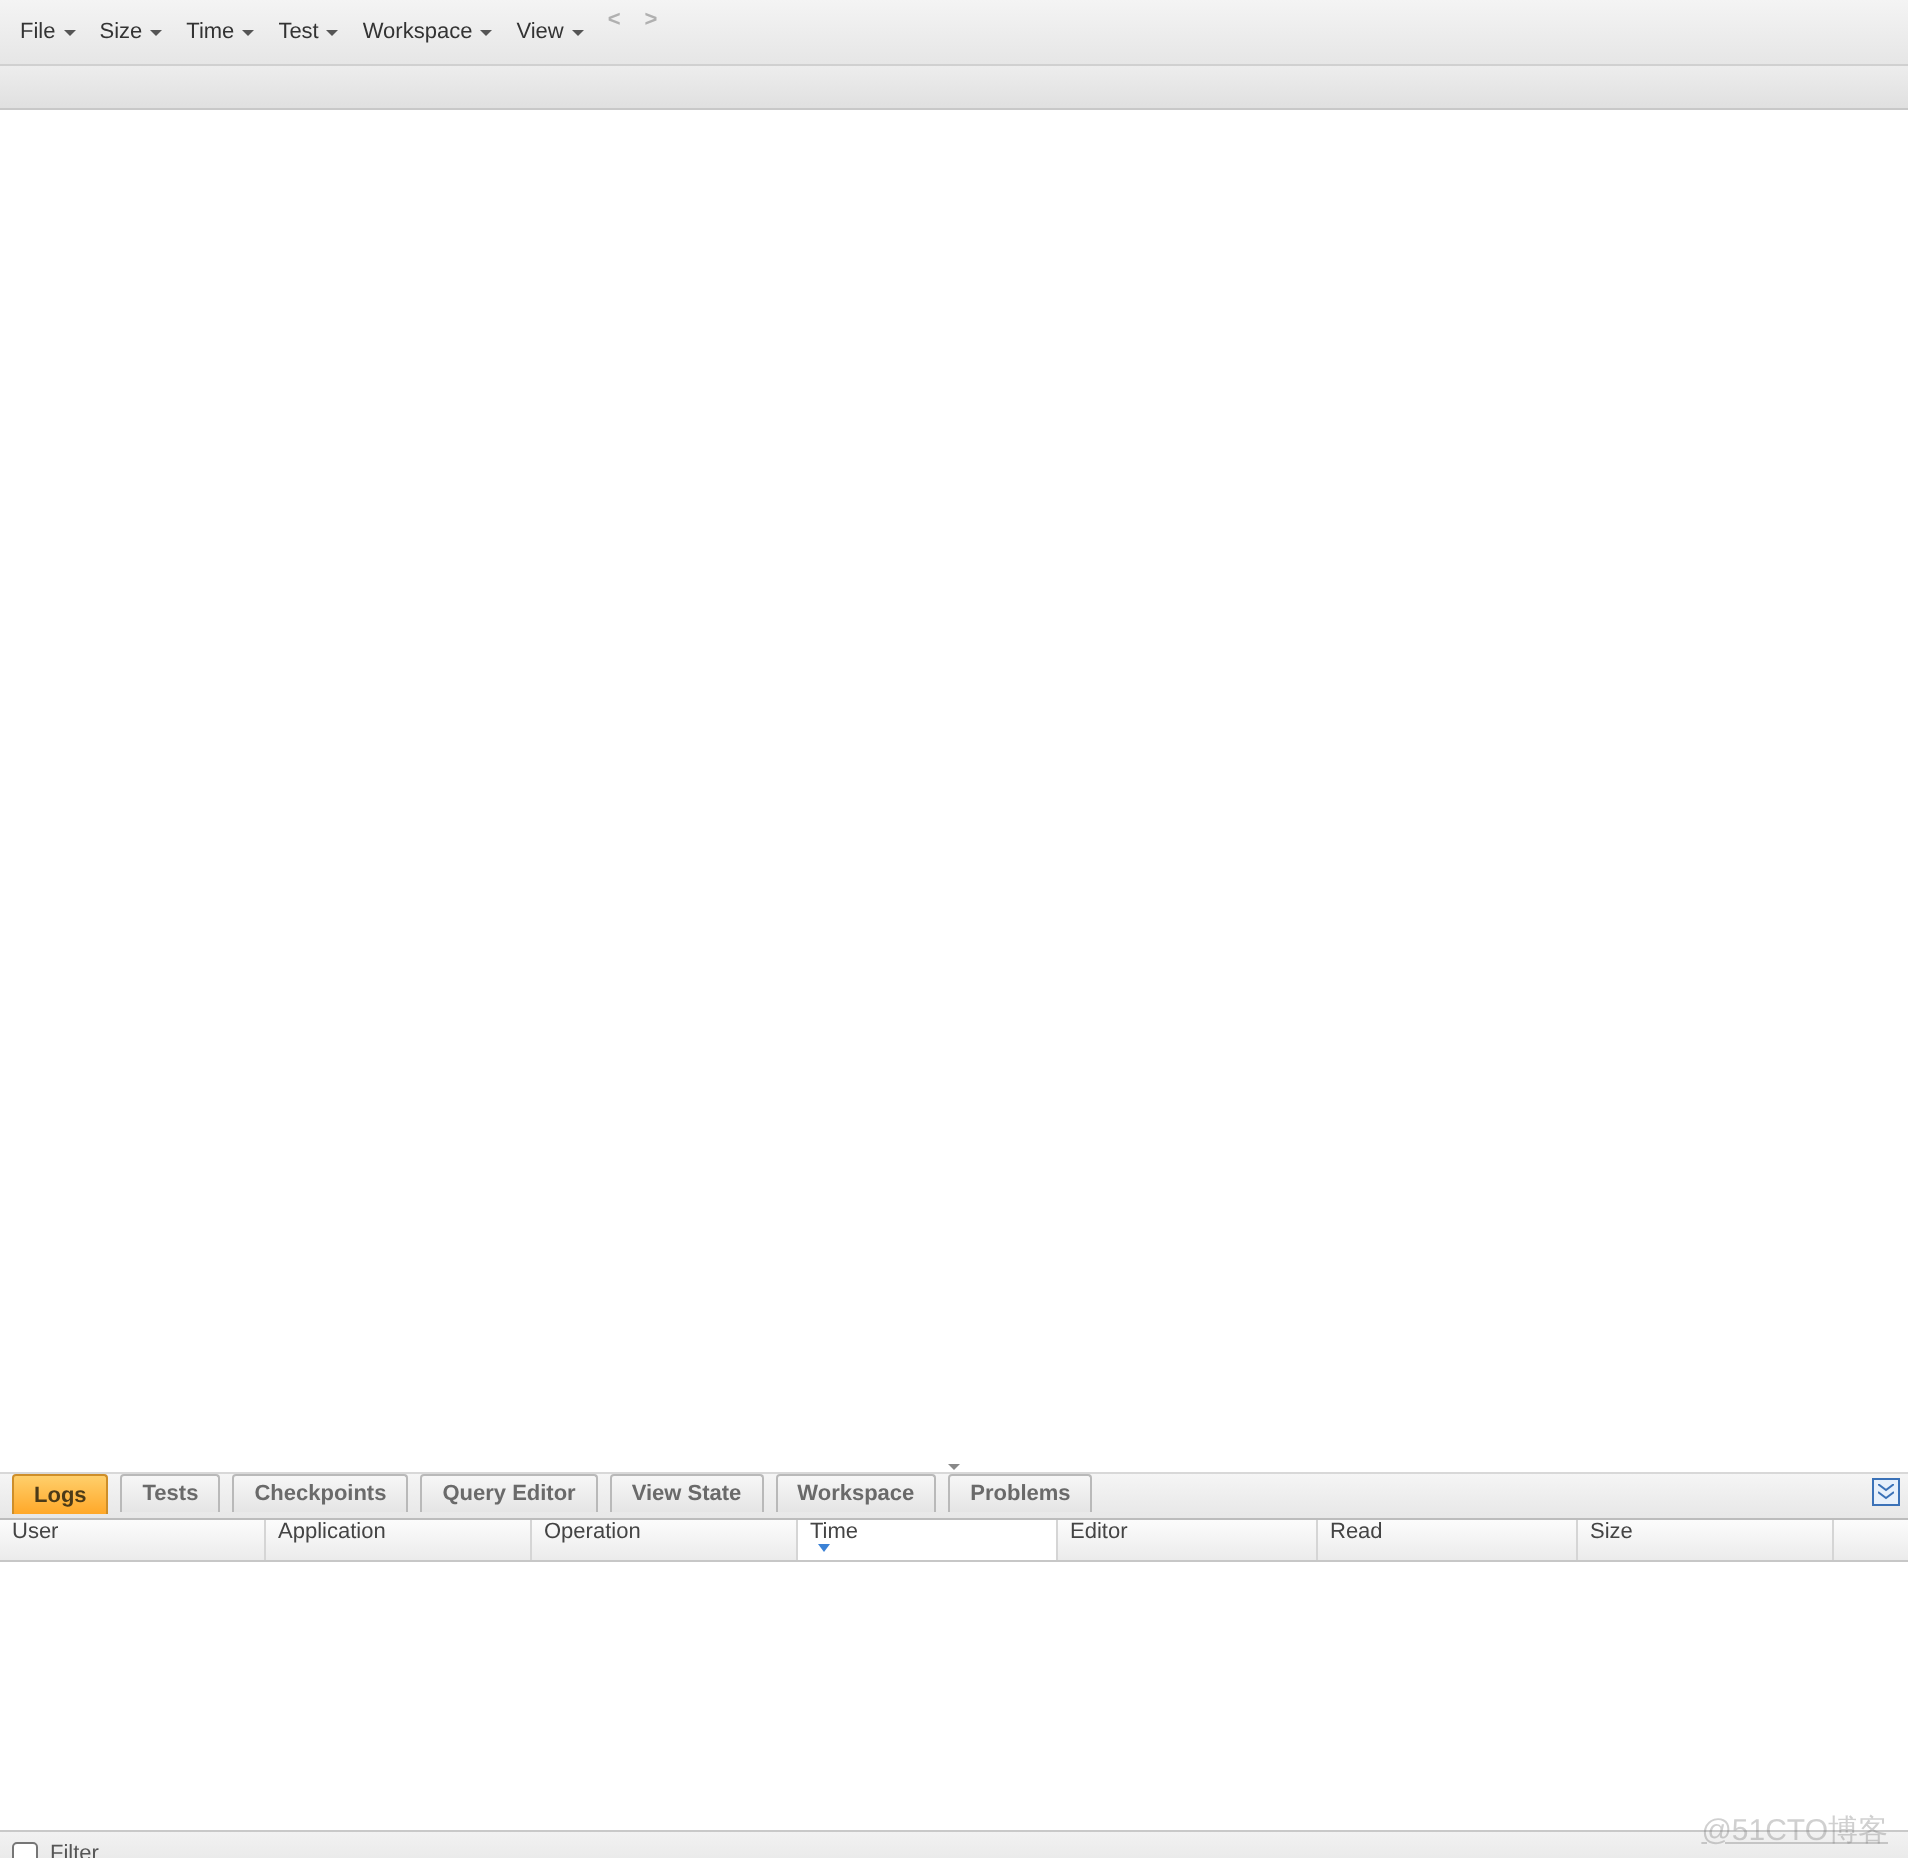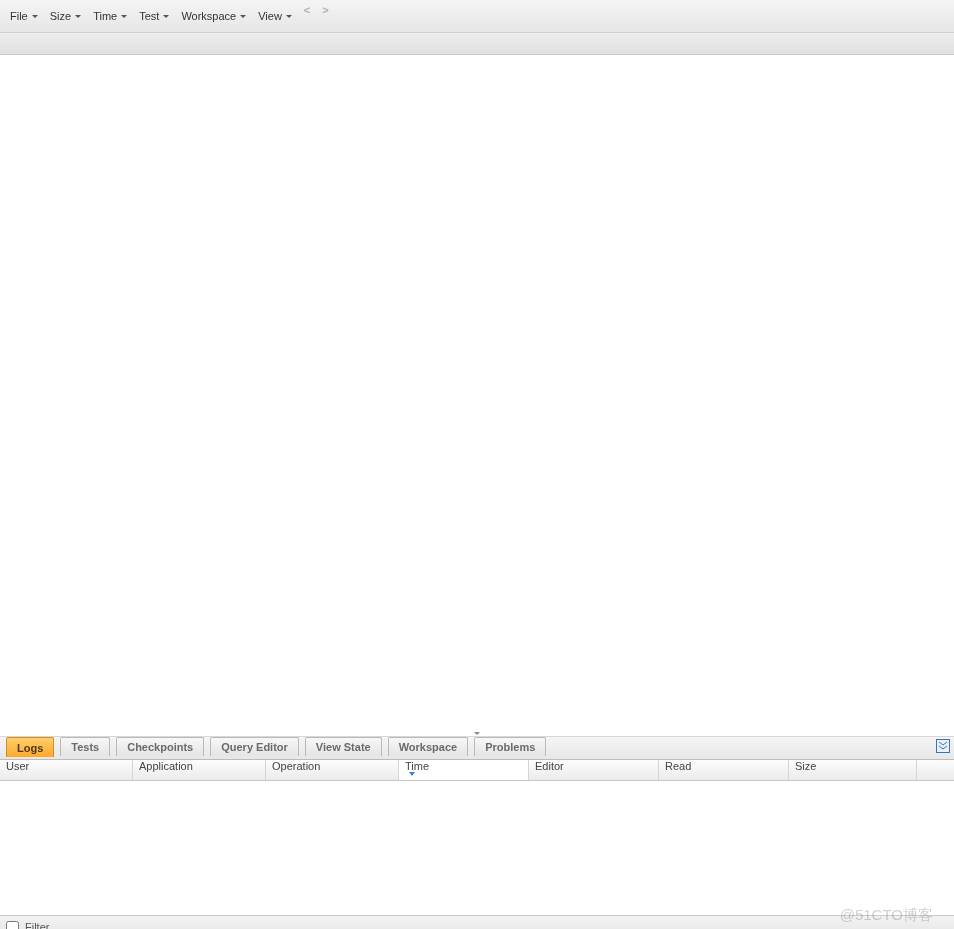--- a/index.html
+++ b/index.html
@@ -143,25 +143,26 @@
   .filter-input {
     width: 230px; height: 17px;
     border: 1px solid #bcbcbc;
     background: #fff;
     padding: 0 4px;
     font-size: 11px;
     color: #888;
   }
   .watermark {
     position: absolute;
-    right: 21px;
+    right: 10px;
     bottom: 4px;
     color: rgba(120,120,120,0.35);
     font-size: 15px;
     pointer-events:none;
+    text-decoration:underline;
   }
   .app { position: relative; width:954px; height:929px; }
 </style>
 </head>
 <body>
 
 <div class="app">
 
   <div class="menubar">
     <div class="mitem">

